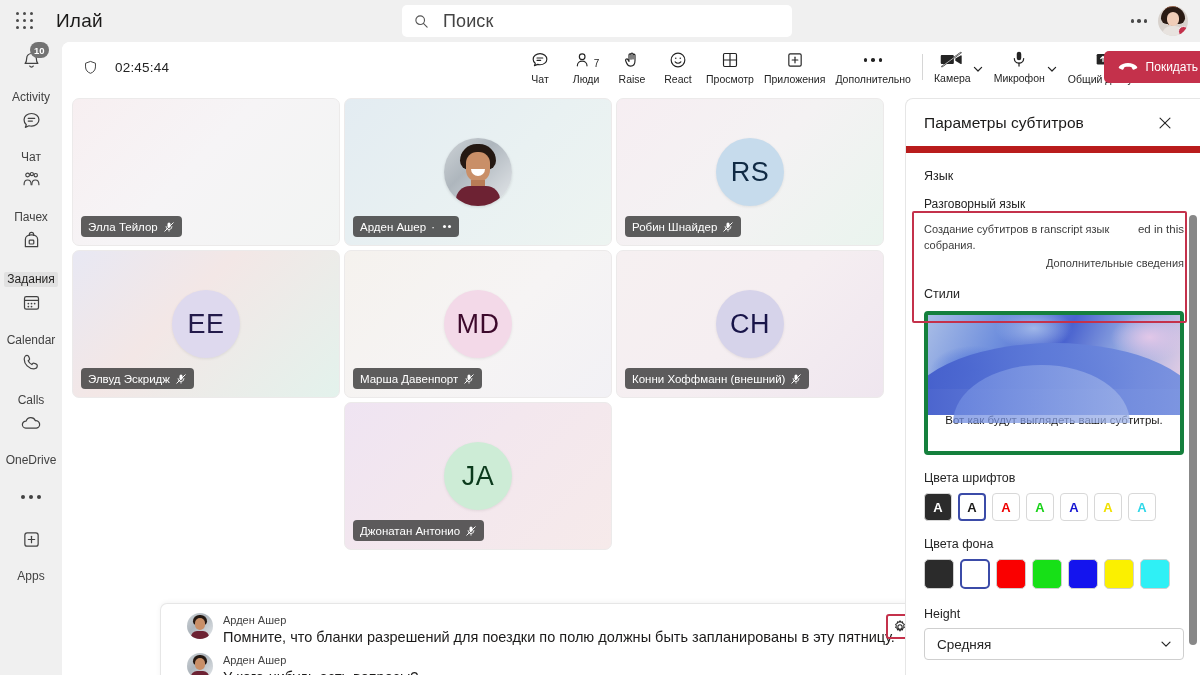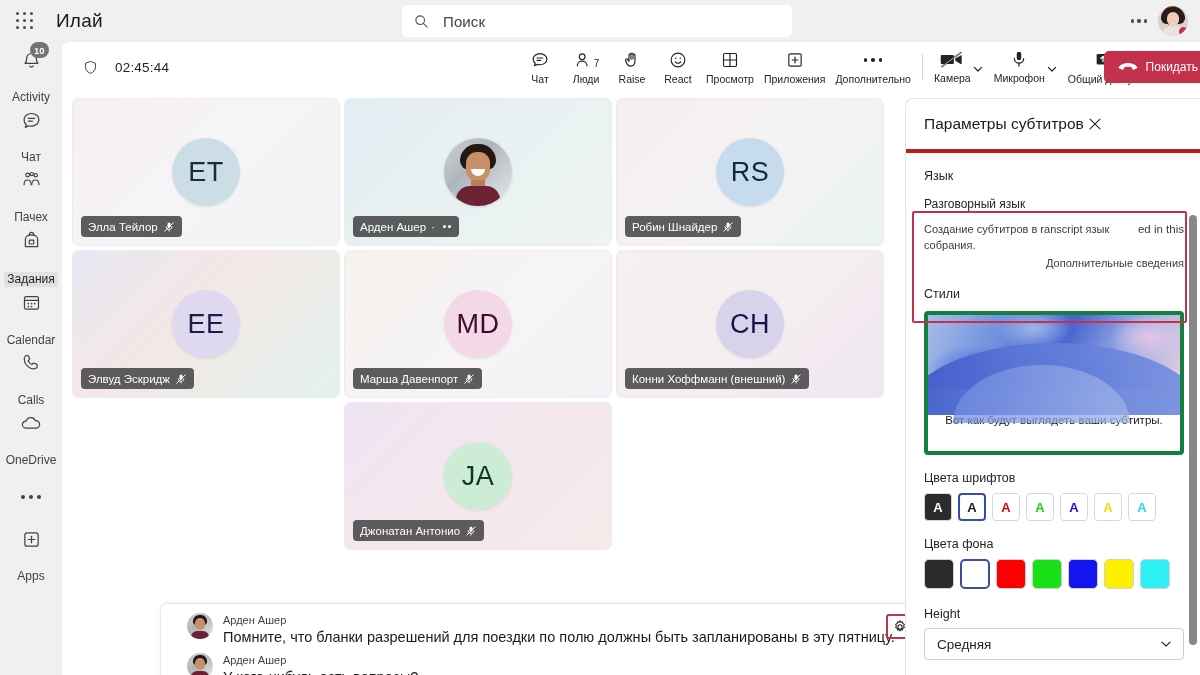--- a/index.html
+++ b/index.html
@@ -28,21 +28,21 @@
   }
   .searchwrap {
     position: absolute; left: 402px; top: 5px; width: 390px; height: 32px;
   }
   .searchbox {
     width: 100%; height: 100%; background: #fff; border-radius: 5px;
     display: flex; align-items: center; padding-left: 12px; border: none;
   }
   .searchbox .mag { width: 15px; height: 15px; flex: 0 0 auto; }
   .search-placeholder {
-    margin-left: 14px; font-size: 15px; color: #444; letter-spacing: .1px;
+    margin-left: 14px; font-size: 18px; color: #444; letter-spacing: .1px;
   }
   .topright { position: absolute; right: 8px; top: 0; height: 42px; display: flex; align-items: center; gap: 4px; }
   .dots-btn { width: 30px; height: 30px; display: flex; align-items: center; justify-content: center; cursor: pointer; }
   .dots-btn i { width: 3.5px; height: 3.5px; border-radius: 50%; background: #4a4a4a; margin: 0 1.6px; display: block; }
   .avatar-top {
     position: relative; width: 30px; height: 30px; border-radius: 50%;
     background: radial-gradient(circle at 48% 32%, #f2d9cf 0 22%, #8e5f48 23% 38%, #d8d2cd 39% 100%);
     overflow: hidden; cursor: pointer; margin-right: 4px;
   }
   .avatar-top .hair { position: absolute; left: 3px; top: 1px; width: 24px; height: 17px; border-radius: 12px 12px 6px 6px; background: #2a1b14; }
@@ -166,22 +166,22 @@
   }
   .cap-close { width: 20px; height: 20px; display: flex; align-items: center; justify-content: center; cursor: pointer; }
 
   
   .panel {
     position: absolute; left: 905px; top: 98px; width: 295px; height: 577px;
     background: #fff; border-left: 1px solid #e6e6e6; border-top: 1px solid #e6e6e6;
     border-radius: 8px 0 0 0; overflow: hidden;
   }
   .panel-head {
-    height: 54px; display: flex; align-items: center; 
-    padding: 0 24px 0 18px; border-bottom: 4px solid #b91c1c;
+    height: 54px; display: flex; align-items: center; justify-content: space-between;
+    padding: 0 24px 0 18px; border-bottom: 7px solid #b91c1c;
   }
   .panel-title { font-size: 15.5px; color: #1b1a19; }
   .panel-x { width: 22px; height: 22px; cursor: pointer; display: flex; align-items: center; justify-content: center; }
   .panel-body { position: relative; height: 523px; padding: 0 16px 0 18px; overflow: hidden; }
   .hl-box {
     position: absolute; left: 6px; top: 58px; width: 275px; height: 112px;
     border: 2px solid #c4314b; border-radius: 2px; pointer-events: none; z-index: 5;
   }
   .sec-label { font-size: 12.5px; color: #242424; margin-top: 16px; }
   .sub-label { font-size: 12px; color: #242424; margin-top: 14px; }
@@ -541,23 +541,20 @@
             <path d="M12 2.2C7.6 2.2 3.6 3.9 1.4 6.3c-.8.9-.6 1.9.4 2.4l2.7 1.4c.9.5 1.8.2 2.2-.7l.7-1.6c.2-.5.5-.7 1-.8 1.1-.2 2.1-.3 3.6-.3s2.5.1 3.6.3c.5.1.8.3 1 .8l.7 1.6c.4.9 1.3 1.2 2.2.7l2.7-1.4c1-.5 1.2-1.5.4-2.4C20.4 3.9 16.4 2.2 12 2.2z" fill="#ffffff"></path>
           </svg>
         </span>
         <span class="ltxt">Покидать</span>
       </div>
     </div>
 
     <div class="grid">
 
       <div class="tile" style="left: 0px; top: 0px; width: 268px; height: 148px; background: linear-gradient(135deg, rgb(247, 239, 241) 0%, rgb(246, 244, 246) 45%, rgb(242, 244, 243) 100%);">
-        <div class="t-av" id="av0" style="background: rgb(205, 221, 230); color: rgb(16, 49, 63);">
-            <span>ET</span>
-          </div>
         <div class="t-name">
           <span class="nm">Элла Тейлор</span>
           <span>
             <svg viewBox="0 0 16 16" width="12" height="12">
               <rect x="6" y="2" width="4" height="7" rx="2" fill="#fff"></rect>
               <path d="M4 7.4a4 4 0 0 0 8 0" fill="none" stroke="#fff" stroke-width="1.1" stroke-linecap="round"></path>
               <line x1="8" y1="11.2" x2="8" y2="13.6" stroke="#fff" stroke-width="1.1" stroke-linecap="round"></line>
               <line x1="2.4" y1="13.6" x2="13.6" y2="2.4" stroke="#fff" stroke-width="1.3" stroke-linecap="round"></line>
             </svg>
           </span>

